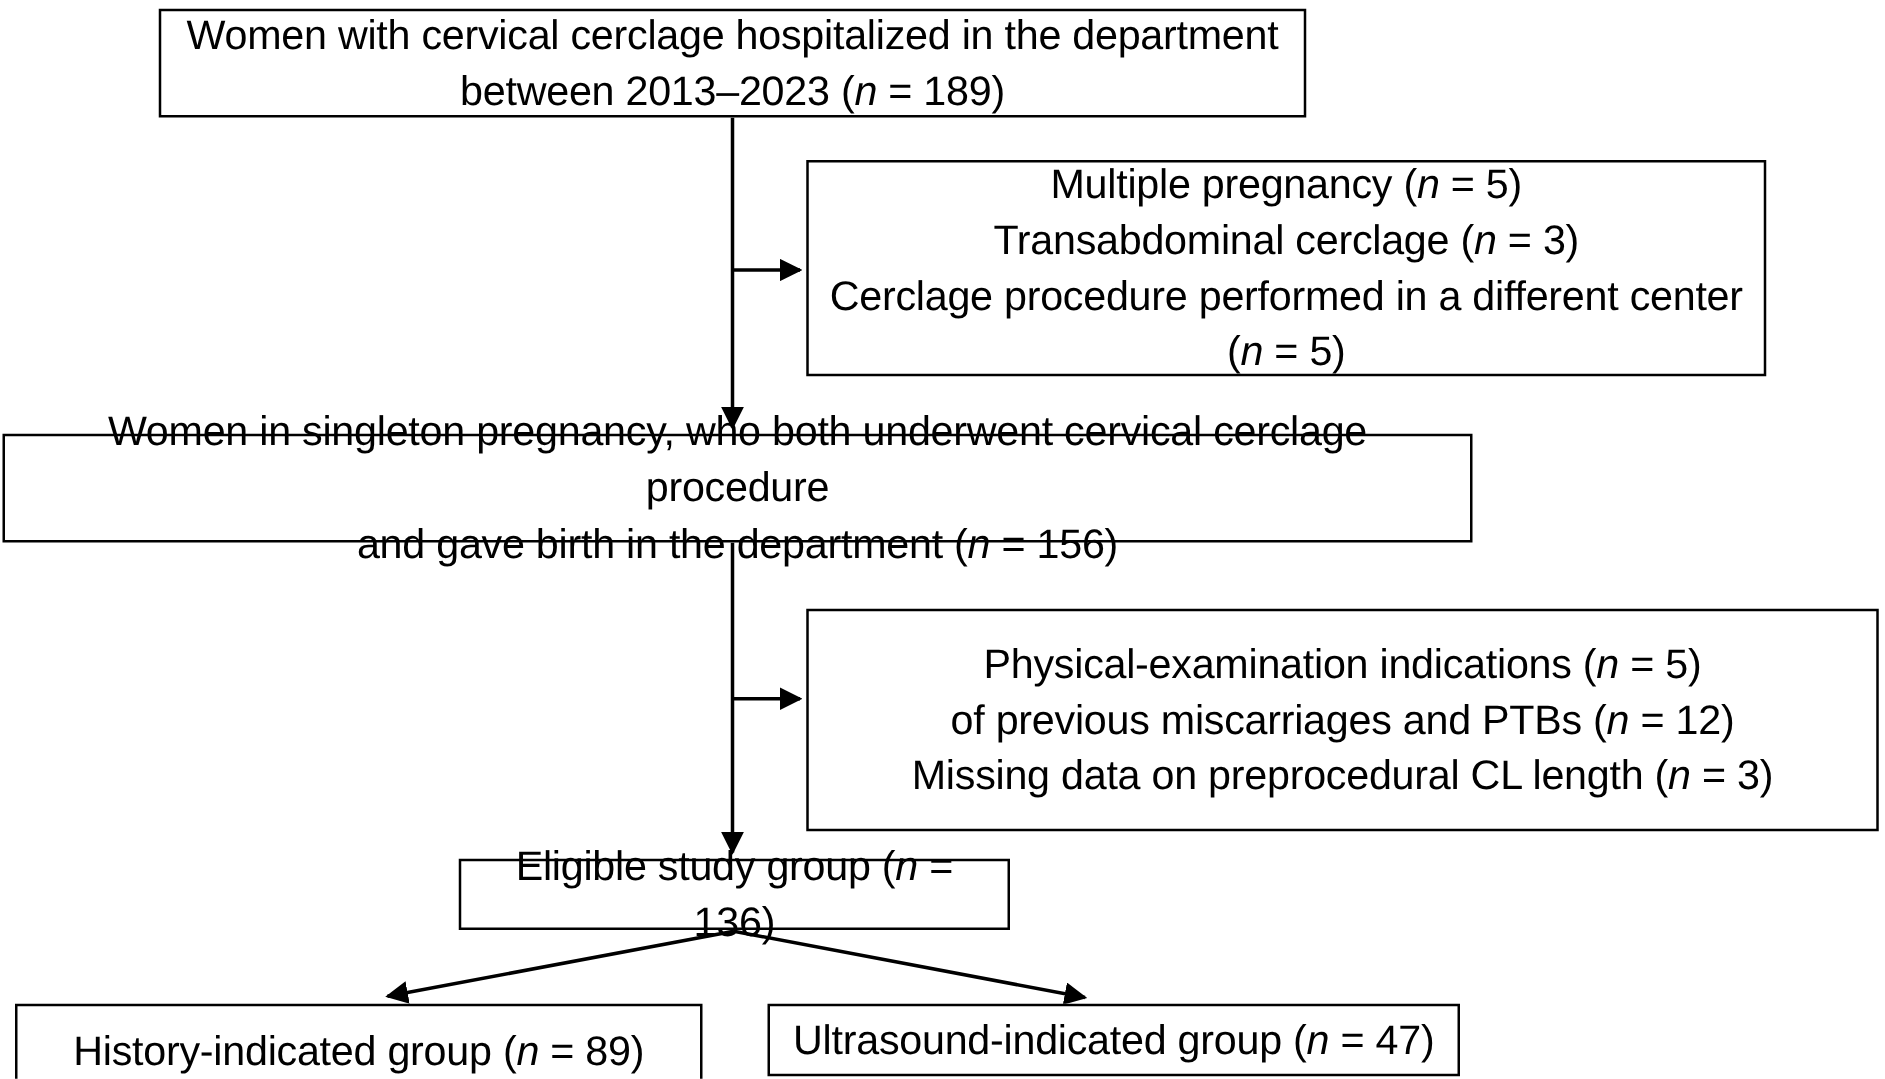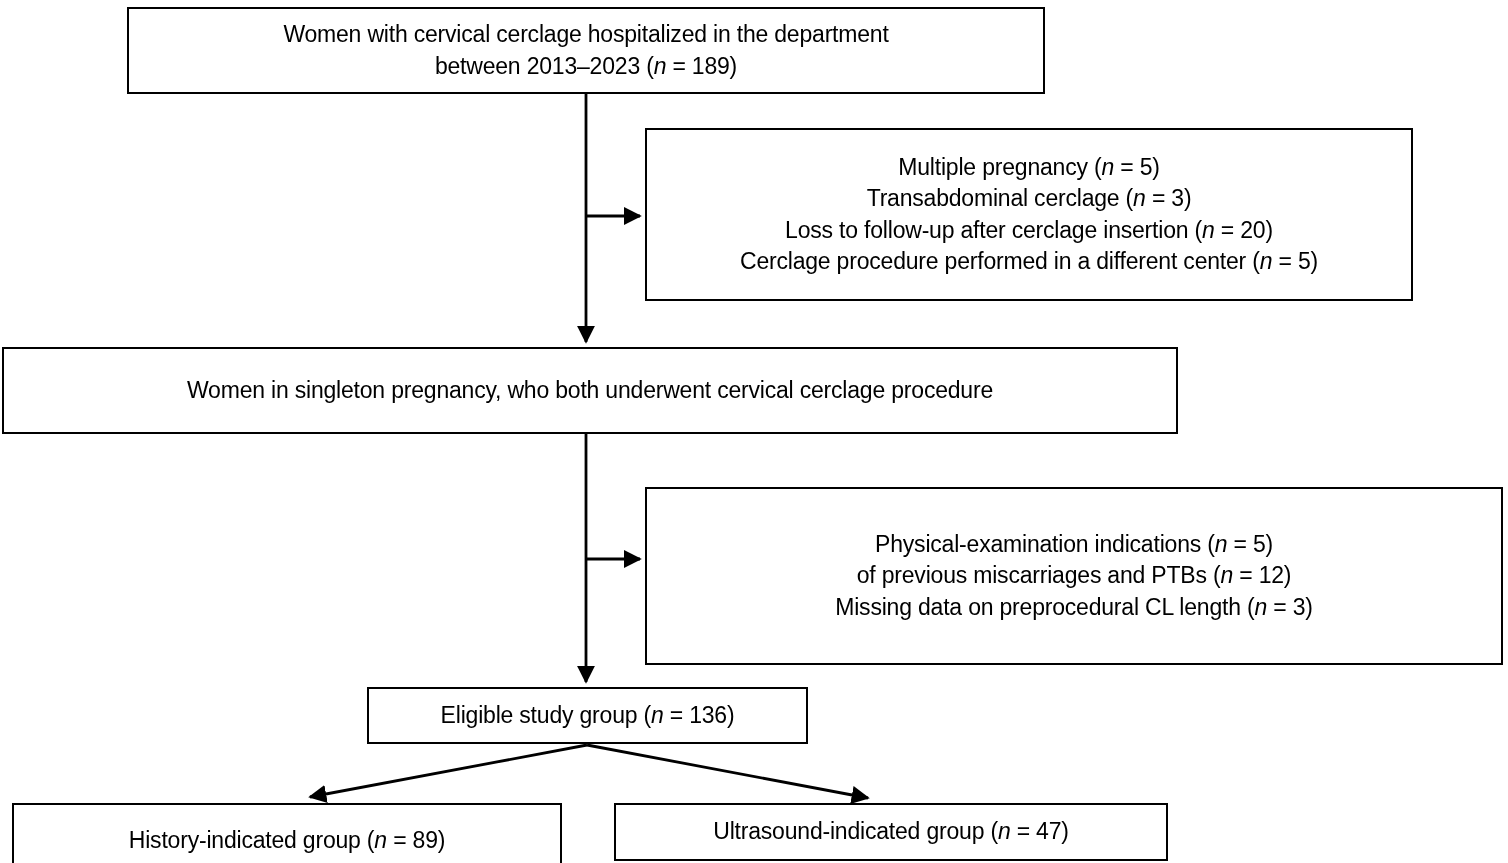--- a/index.html
+++ b/index.html
@@ -38,21 +38,21 @@
   .node {
     position: absolute;
     box-sizing: border-box;
     border: 2.5px solid var(--line);
     background: var(--bg);
     color: var(--line);
     display: flex;
     flex-direction: column;
     justify-content: center;
     text-align: center;
-    font-size: 23px;
+    font-size: 33px;
     line-height: 1.36;
     letter-spacing: -0.2px;
     padding: 2px 10px;
   }
   .node i { font-style: italic; }
   #box-enrollment  { left: 127px; top: 7px;   width: 918px;  height: 87px;  }
   #box-exclusion-1 { left: 645px; top: 128px; width: 768px;  height: 173px; }
   #box-singleton   { left: 2px;   top: 347px; width: 1176px; height: 87px;  }
   #box-exclusion-2 { left: 645px; top: 487px; width: 858px;  height: 178px; }
   #box-eligible    { left: 367px; top: 687px; width: 441px;  height: 57px;  }
@@ -79,26 +79,26 @@
   </svg>
 
   <div class="node" id="box-enrollment">
       <div><span>Women with cervical cerclage hospitalized in the department</span></div>
       <div><span>between 2013–2023 (</span><i>n</i><span> = 189)</span></div>
     </div>
 
   <div class="node" id="box-exclusion-1">
       <div><span>Multiple pregnancy (</span><i>n</i><span> = 5)</span></div>
       <div><span>Transabdominal cerclage (</span><i>n</i><span> = 3)</span></div>
-      <div><span>Loss to follow-up after cerclage insertion (</span><i>n</i><span> = 20)</span></div>
       <div><span>Cerclage procedure performed in a different center (</span><i>n</i><span> = 5)</span></div>
     </div>
 
   <div class="node" id="box-singleton">
       <div><span>Women in singleton pregnancy, who both underwent cervical cerclage procedure</span></div>
+      <div><span>and gave birth in the department (</span><i>n</i><span> = 156)</span></div>
     </div>
 
   <div class="node" id="box-exclusion-2">
       <div><span>Physical-examination indications (</span><i>n</i><span> = 5)</span></div>
       <div><span>of previous miscarriages and PTBs (</span><i>n</i><span> = 12)</span></div>
       <div><span>Missing data on preprocedural CL length (</span><i>n</i><span> = 3)</span></div>
     </div>
 
   <div class="node" id="box-eligible">
       <div><span>Eligible study group (</span><i>n</i><span> = 136)</span></div>

